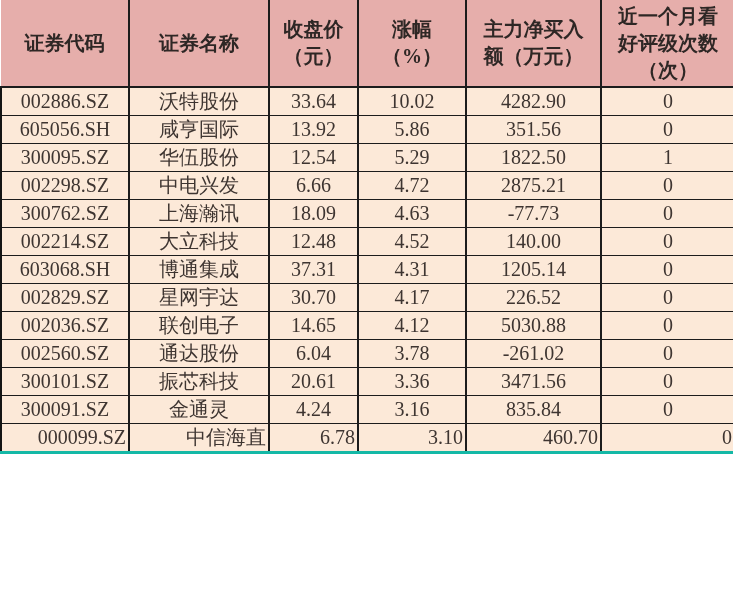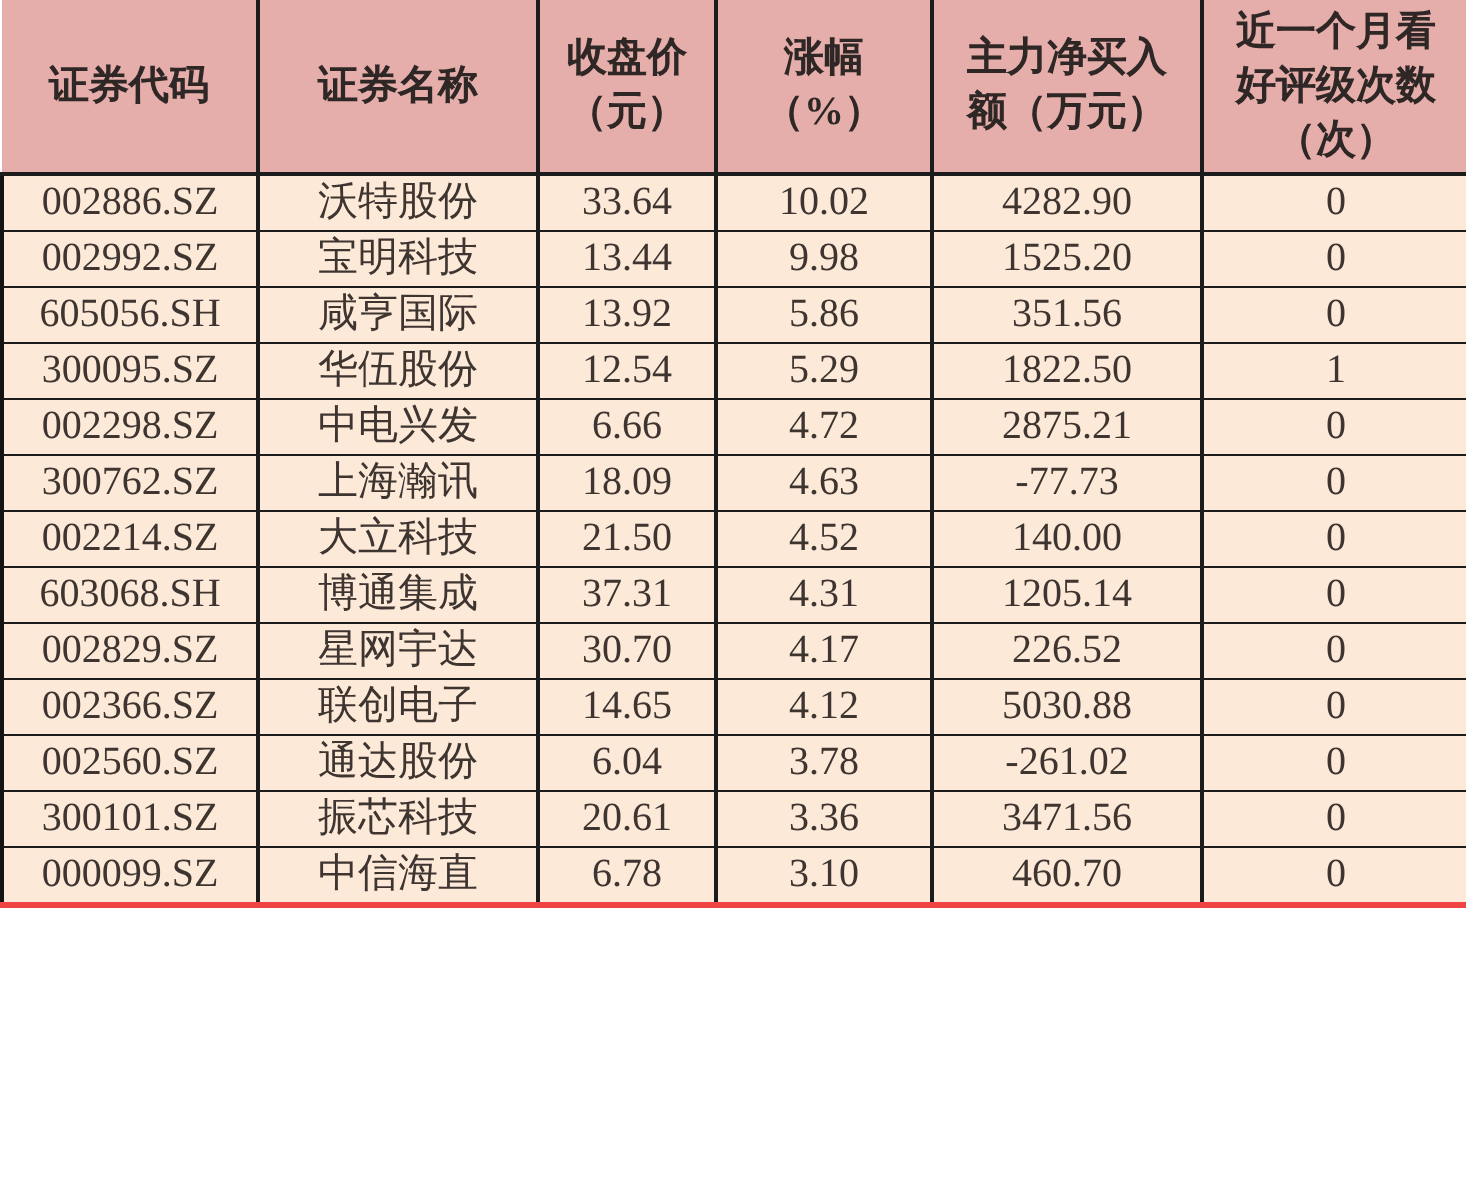--- a/index.html
+++ b/index.html
@@ -34,21 +34,21 @@
     background:#fce9d8;
     color:#3e3531;
     font-size:20px;
     line-height:27px;
     height:27px;
     border-right:2px solid #1c1c1c;
     border-bottom:1px solid #1c1c1c;
   }
   td:last-child{border-right:none;}
   tbody td:first-child{border-left:2px solid #141414;}
-  tbody tr:last-child td{border-bottom:3px solid #ef4444;}
+  tbody tr:last-child td{border-bottom:3px solid #14b8a6;text-align:right;}
 </style>
 </head>
 <body>
 
 <div class="page">
   <table class="stock-table">
     <colgroup>
       <col class="c0">
         <col class="c1">
         <col class="c2">
@@ -74,28 +74,20 @@
     <tbody>
         <tr>
           <td>002886.SZ</td>
           <td>沃特股份</td>
           <td>33.64</td>
           <td>10.02</td>
           <td>4282.90</td>
           <td>0</td>
         </tr>
         <tr>
-          <td>002992.SZ</td>
-          <td>宝明科技</td>
-          <td>13.44</td>
-          <td>9.98</td>
-          <td>1525.20</td>
-          <td>0</td>
-        </tr>
-        <tr>
           <td>605056.SH</td>
           <td>咸亨国际</td>
           <td>13.92</td>
           <td>5.86</td>
           <td>351.56</td>
           <td>0</td>
         </tr>
         <tr>
           <td>300095.SZ</td>
           <td>华伍股份</td>
@@ -116,21 +108,21 @@
           <td>300762.SZ</td>
           <td>上海瀚讯</td>
           <td>18.09</td>
           <td>4.63</td>
           <td>-77.73</td>
           <td>0</td>
         </tr>
         <tr>
           <td>002214.SZ</td>
           <td>大立科技</td>
-          <td>21.50</td>
+          <td>12.48</td>
           <td>4.52</td>
           <td>140.00</td>
           <td>0</td>
         </tr>
         <tr>
           <td>603068.SH</td>
           <td>博通集成</td>
           <td>37.31</td>
           <td>4.31</td>
           <td>1205.14</td>
@@ -138,21 +130,21 @@
         </tr>
         <tr>
           <td>002829.SZ</td>
           <td>星网宇达</td>
           <td>30.70</td>
           <td>4.17</td>
           <td>226.52</td>
           <td>0</td>
         </tr>
         <tr>
-          <td>002366.SZ</td>
+          <td>002036.SZ</td>
           <td>联创电子</td>
           <td>14.65</td>
           <td>4.12</td>
           <td>5030.88</td>
           <td>0</td>
         </tr>
         <tr>
           <td>002560.SZ</td>
           <td>通达股份</td>
           <td>6.04</td>
@@ -162,20 +154,28 @@
         </tr>
         <tr>
           <td>300101.SZ</td>
           <td>振芯科技</td>
           <td>20.61</td>
           <td>3.36</td>
           <td>3471.56</td>
           <td>0</td>
         </tr>
         <tr>
+          <td>300091.SZ</td>
+          <td>金通灵</td>
+          <td>4.24</td>
+          <td>3.16</td>
+          <td>835.84</td>
+          <td>0</td>
+        </tr>
+        <tr>
           <td>000099.SZ</td>
           <td>中信海直</td>
           <td>6.78</td>
           <td>3.10</td>
           <td>460.70</td>
           <td>0</td>
         </tr>
       </tbody>
   </table>
 </div>

